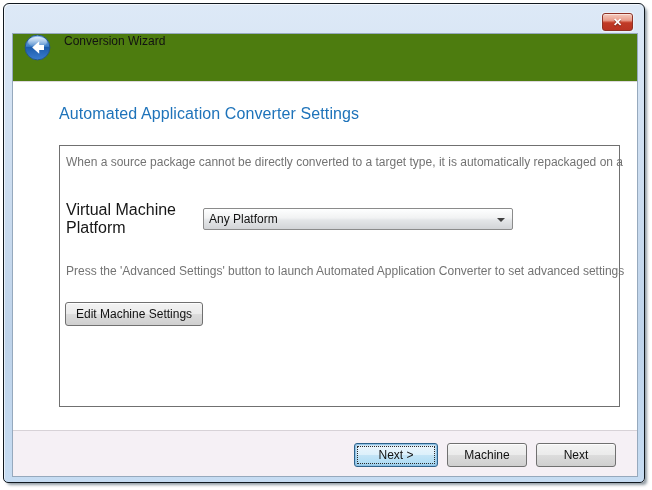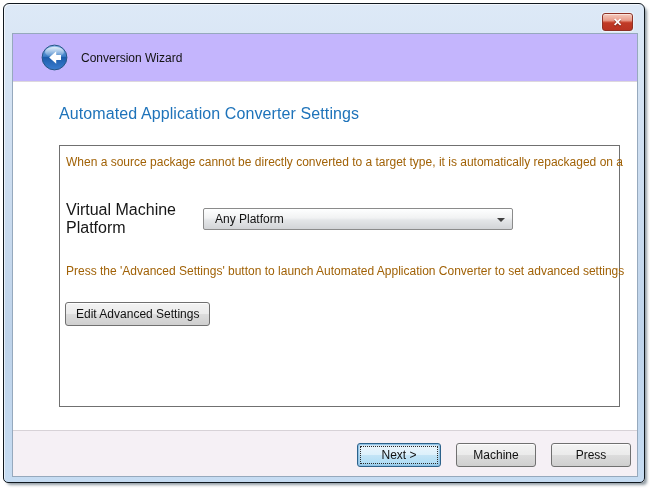--- a/index.html
+++ b/index.html
@@ -26,49 +26,49 @@
 
   
   .dialog {
     position:absolute; left:8px; top:29px; width:626px; height:444px;
     background:#ffffff; border:1px solid #96a9bd; overflow:hidden;
   }
 
   
   .header {
     position:absolute; left:0; top:0; width:100%; height:48px;
-    background:#c4b5fd; border-bottom:1px solid #ddd8dd;
-    display:flex; align-items:center; padding-left:28px;
+    background:#4d7c0f; border-bottom:1px solid #ddd8dd;
+    display:flex; align-items:flex-start; padding-left:11px;
   }
   .back-btn { width:27px; height:27px; cursor:default; }
   .header-title { margin-left:13px; font-size:12px; color:#121212; }
 
   
   .content { position:absolute; left:5px; top:49px; width:100%; height:347px; background:#ffffff; }
   .page-heading {
     position:absolute; left:41px; top:22px; font-size:16px; font-weight:400;
     color:#1e73ba; letter-spacing:0.1px;
   }
 
   .groupbox {
     position:absolute; left:41px; top:62px; width:561px; height:262px;
     border:1px solid #707070; background:#ffffff;
   }
-  .para { position:absolute; left:6px; width:548px; font-size:12px; color:#a16207; line-height:16px; }
+  .para { position:absolute; left:6px; width:548px; font-size:12px; color:#737373; line-height:16px; }
   .para span { display:block; white-space:nowrap; }
   .para1 { top:8px; }
   .para2 { top:117px; }
 
   .platform-row { position:absolute; left:6px; top:55px; display:flex; align-items:center; }
   .platform-label { width:137px; font-size:16px; color:#161616; }
   .combobox {
     position:relative; width:310px; height:22px;
     border:1px solid #8b8b8b; border-radius:2px;
     background:linear-gradient(180deg,#feffff 0%,#f1f2f3 45%,#e4e6e8 55%,#d2d4d7 100%);
-    font-size:12px; color:#111; line-height:20px; padding-left:11px; cursor:default;
+    font-size:12px; color:#111; line-height:20px; padding-left:5px; cursor:default;
   }
   .combo-arrow {
     position:absolute; right:7px; top:9px; width:0; height:0;
     border-left:4px solid transparent; border-right:4px solid transparent;
     border-top:4px solid #404040;
   }
 
   .btn {
     font-family:"Liberation Sans", sans-serif;
     border:1px solid #707070; border-radius:3px;
@@ -76,21 +76,21 @@
     font-size:12px; color:#111; cursor:default;
     box-shadow:inset 0 1px 0 rgba(255,255,255,0.8);
   }
   .adv-btn { position:absolute; left:5px; top:156px; height:24px; padding:0 10px; }
 
   
   .footer {
     position:absolute; left:0; top:396px; width:100%; height:48px;
     background:#f5f0f5; border-top:1px solid #d7d2d7;
     display:flex; align-items:center; justify-content:flex-end;
-    gap:15px; padding-right:6px;
+    gap:9px; padding-right:21px;
   }
   .footer .btn { width:80px; height:24px; }
   .next-btn {
     width:84px !important;
     border:1px solid #2c628b;
     background:linear-gradient(180deg,#eef7fd 0%,#dcf0fb 48%,#c3e4f6 52%,#a9dbf5 100%);
     box-shadow:inset 0 0 2px 1px #7db5dd, inset 0 0 0 1px #cfeafa;
     outline:1px dotted #2a2a2a; outline-offset:-4px;
   }
 </style>
@@ -139,24 +139,24 @@
           <div class="combobox">
             <span>Any Platform</span>
             <span class="combo-arrow"></span>
           </div>
         </div>
 
         <div class="para para2">
           <span>Press the 'Advanced Settings' button to launch Automated Application Converter to set advanced settings</span>
         </div>
 
-        <button class="btn adv-btn">Edit Advanced Settings</button>
+        <button class="btn adv-btn">Edit Machine Settings</button>
       </div>
     </div>
 
     <div class="footer">
       <button class="btn next-btn">Next &gt;</button>
       <button class="btn">Machine</button>
-      <button class="btn">Press</button>
+      <button class="btn">Next</button>
     </div>
 
   </div>
 </div>
 
 </body></html>

